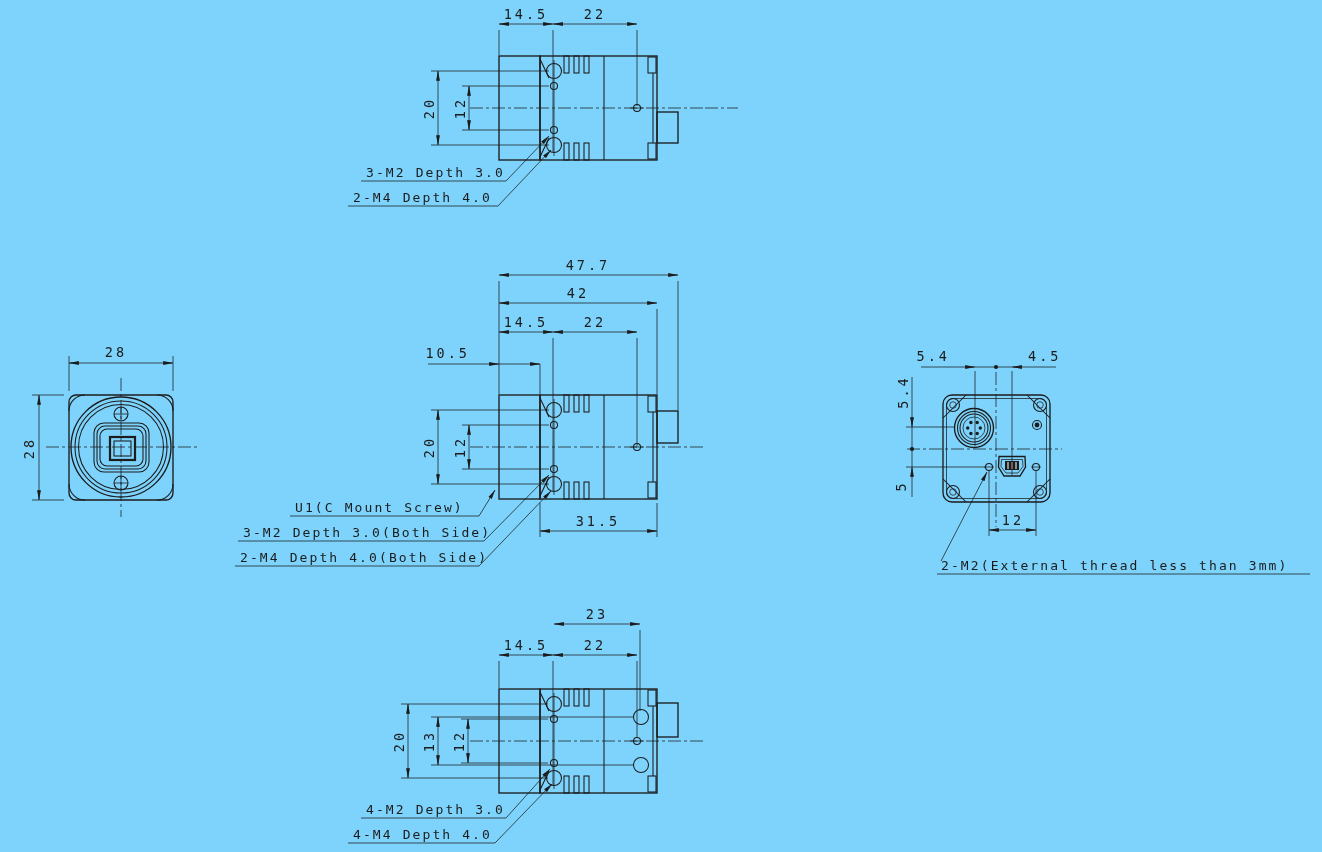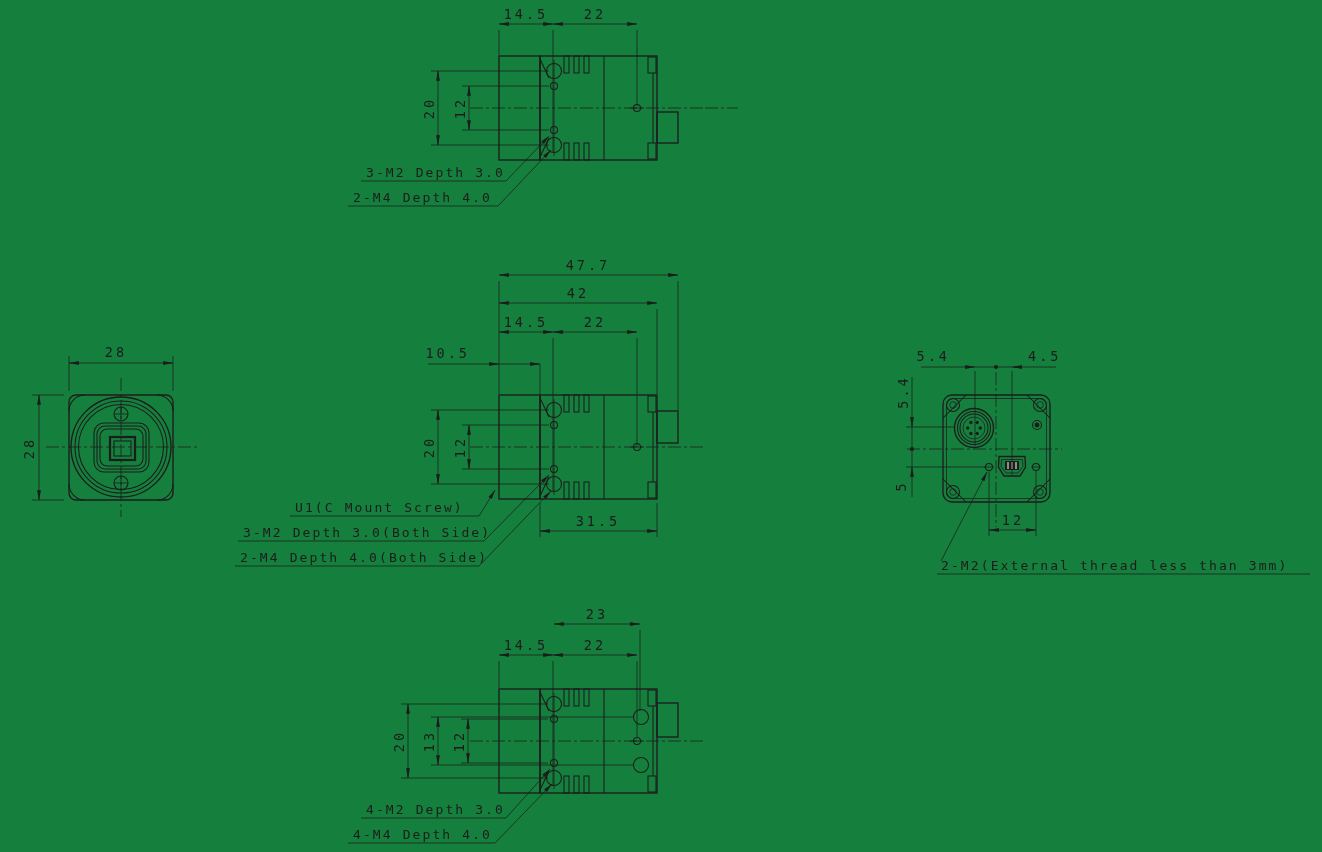--- a/index.html
+++ b/index.html
@@ -1,16 +1,16 @@
 <!DOCTYPE html>
 <html><head>
 <meta charset="utf-8">
 <style>
   html,body{margin:0;padding:0;background:#ffffff;}
-  #sheet{position:relative;width:1322px;height:852px;background:#15803d;overflow:hidden;}
+  #sheet{position:relative;width:1322px;height:852px;background:#7dd3fc;overflow:hidden;}
   svg{position:absolute;left:0;top:0;}
   .ol{fill:none;stroke:#1c1c1c;stroke-width:1.35;stroke-linejoin:miter;}
   .ol2{fill:none;stroke:#1c1c1c;stroke-width:1.05;}
   .thin{fill:none;stroke:#1c1c1c;stroke-width:0.75;}
   .cl{fill:none;stroke:#1c1c1c;stroke-width:0.75;stroke-dasharray:13 3 3 3;}
   .fill{fill:#1c1c1c;stroke:none;}
   text{fill:#1c1c1c;font-family:"DejaVu Sans Mono","Liberation Mono",monospace;
        font-size:13.5px;letter-spacing:3px;}
   text.note{font-size:13px;letter-spacing:2.1px;}
 </style>

